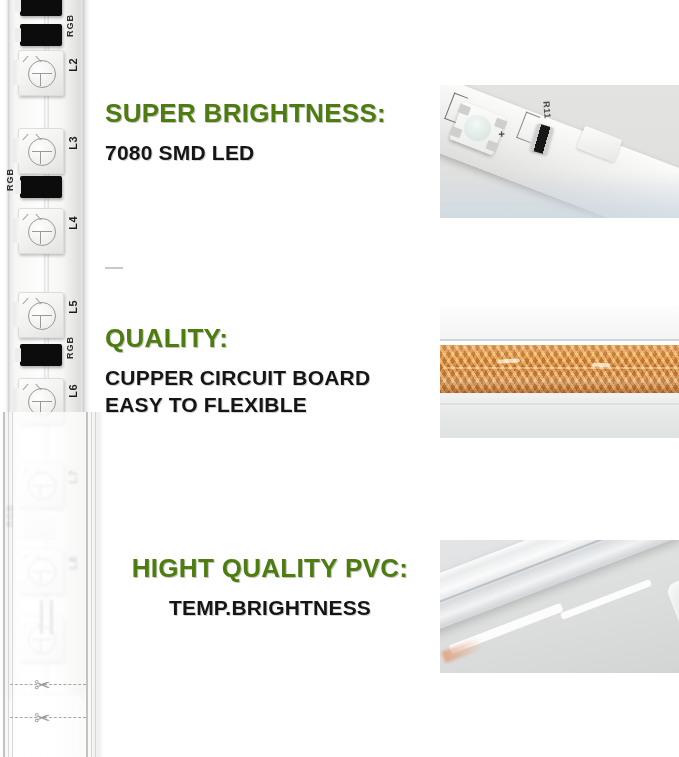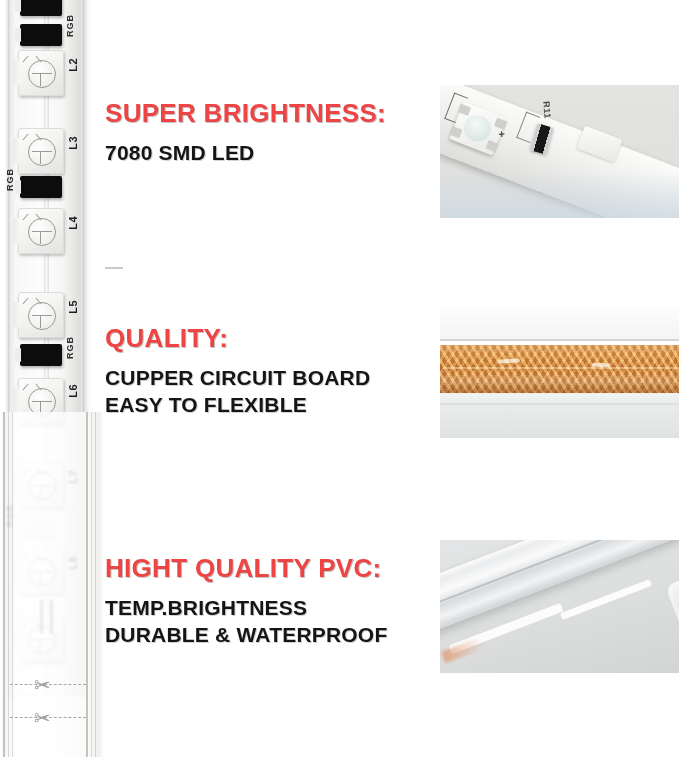--- a/index.html
+++ b/index.html
@@ -72,21 +72,21 @@
 
   
   .cut{position:absolute;left:10px;width:76px;height:26px;}
   .cut .dash{position:absolute;top:12px;left:0;width:76px;height:0;
     border-top:1px dashed #a8a8a6;}
   .cut .sciss{position:absolute;left:24px;top:1px;font-size:20px;color:#9d9d9b;line-height:24px;}
 
   
   .block{position:absolute;left:105px;width:330px;}
   .head{
-    font-size:26px;font-weight:700;letter-spacing:.3px;color:#ef4444;
+    font-size:26px;font-weight:700;letter-spacing:.3px;color:#4d7c0f;
     text-shadow:1px 1px 0 rgba(120,120,120,.45);
     margin:0 0 13px 0;line-height:1.05;white-space:nowrap;
   }
   .body-line{
     font-size:21px;font-weight:700;color:#151515;letter-spacing:.2px;
     line-height:1.26;white-space:nowrap;
     text-shadow:1px 1px 0 rgba(130,130,130,.35);
   }
   .minidash{position:absolute;left:105px;top:267px;width:18px;height:0;border-top:2px solid #c9c9c7;}
 
@@ -284,24 +284,23 @@
     <div class="body-line">7080 SMD LED</div>
   </div>
   <div class="minidash"></div>
 
   <div class="block" style="top:325px;">
     <div class="head">QUALITY:</div>
     <div class="body-line">CUPPER CIRCUIT BOARD</div>
     <div class="body-line">EASY TO FLEXIBLE</div>
   </div>
 
-  <div class="block" style="top:555px;">
+  <div class="block" style="top:555px;text-align:center;">
     <div class="head">HIGHT QUALITY PVC:</div>
     <div class="body-line">TEMP.BRIGHTNESS</div>
-    <div class="body-line">DURABLE &amp; WATERPROOF</div>
   </div>
 
   <div class="photo" id="photo1">
     <div class="pcb">
       <div class="brk b1"></div>
       <div class="chip">
         <i class="foot f1"></i>
           <i class="foot f2"></i>
           <i class="foot f3"></i>
           <i class="foot f4"></i>

